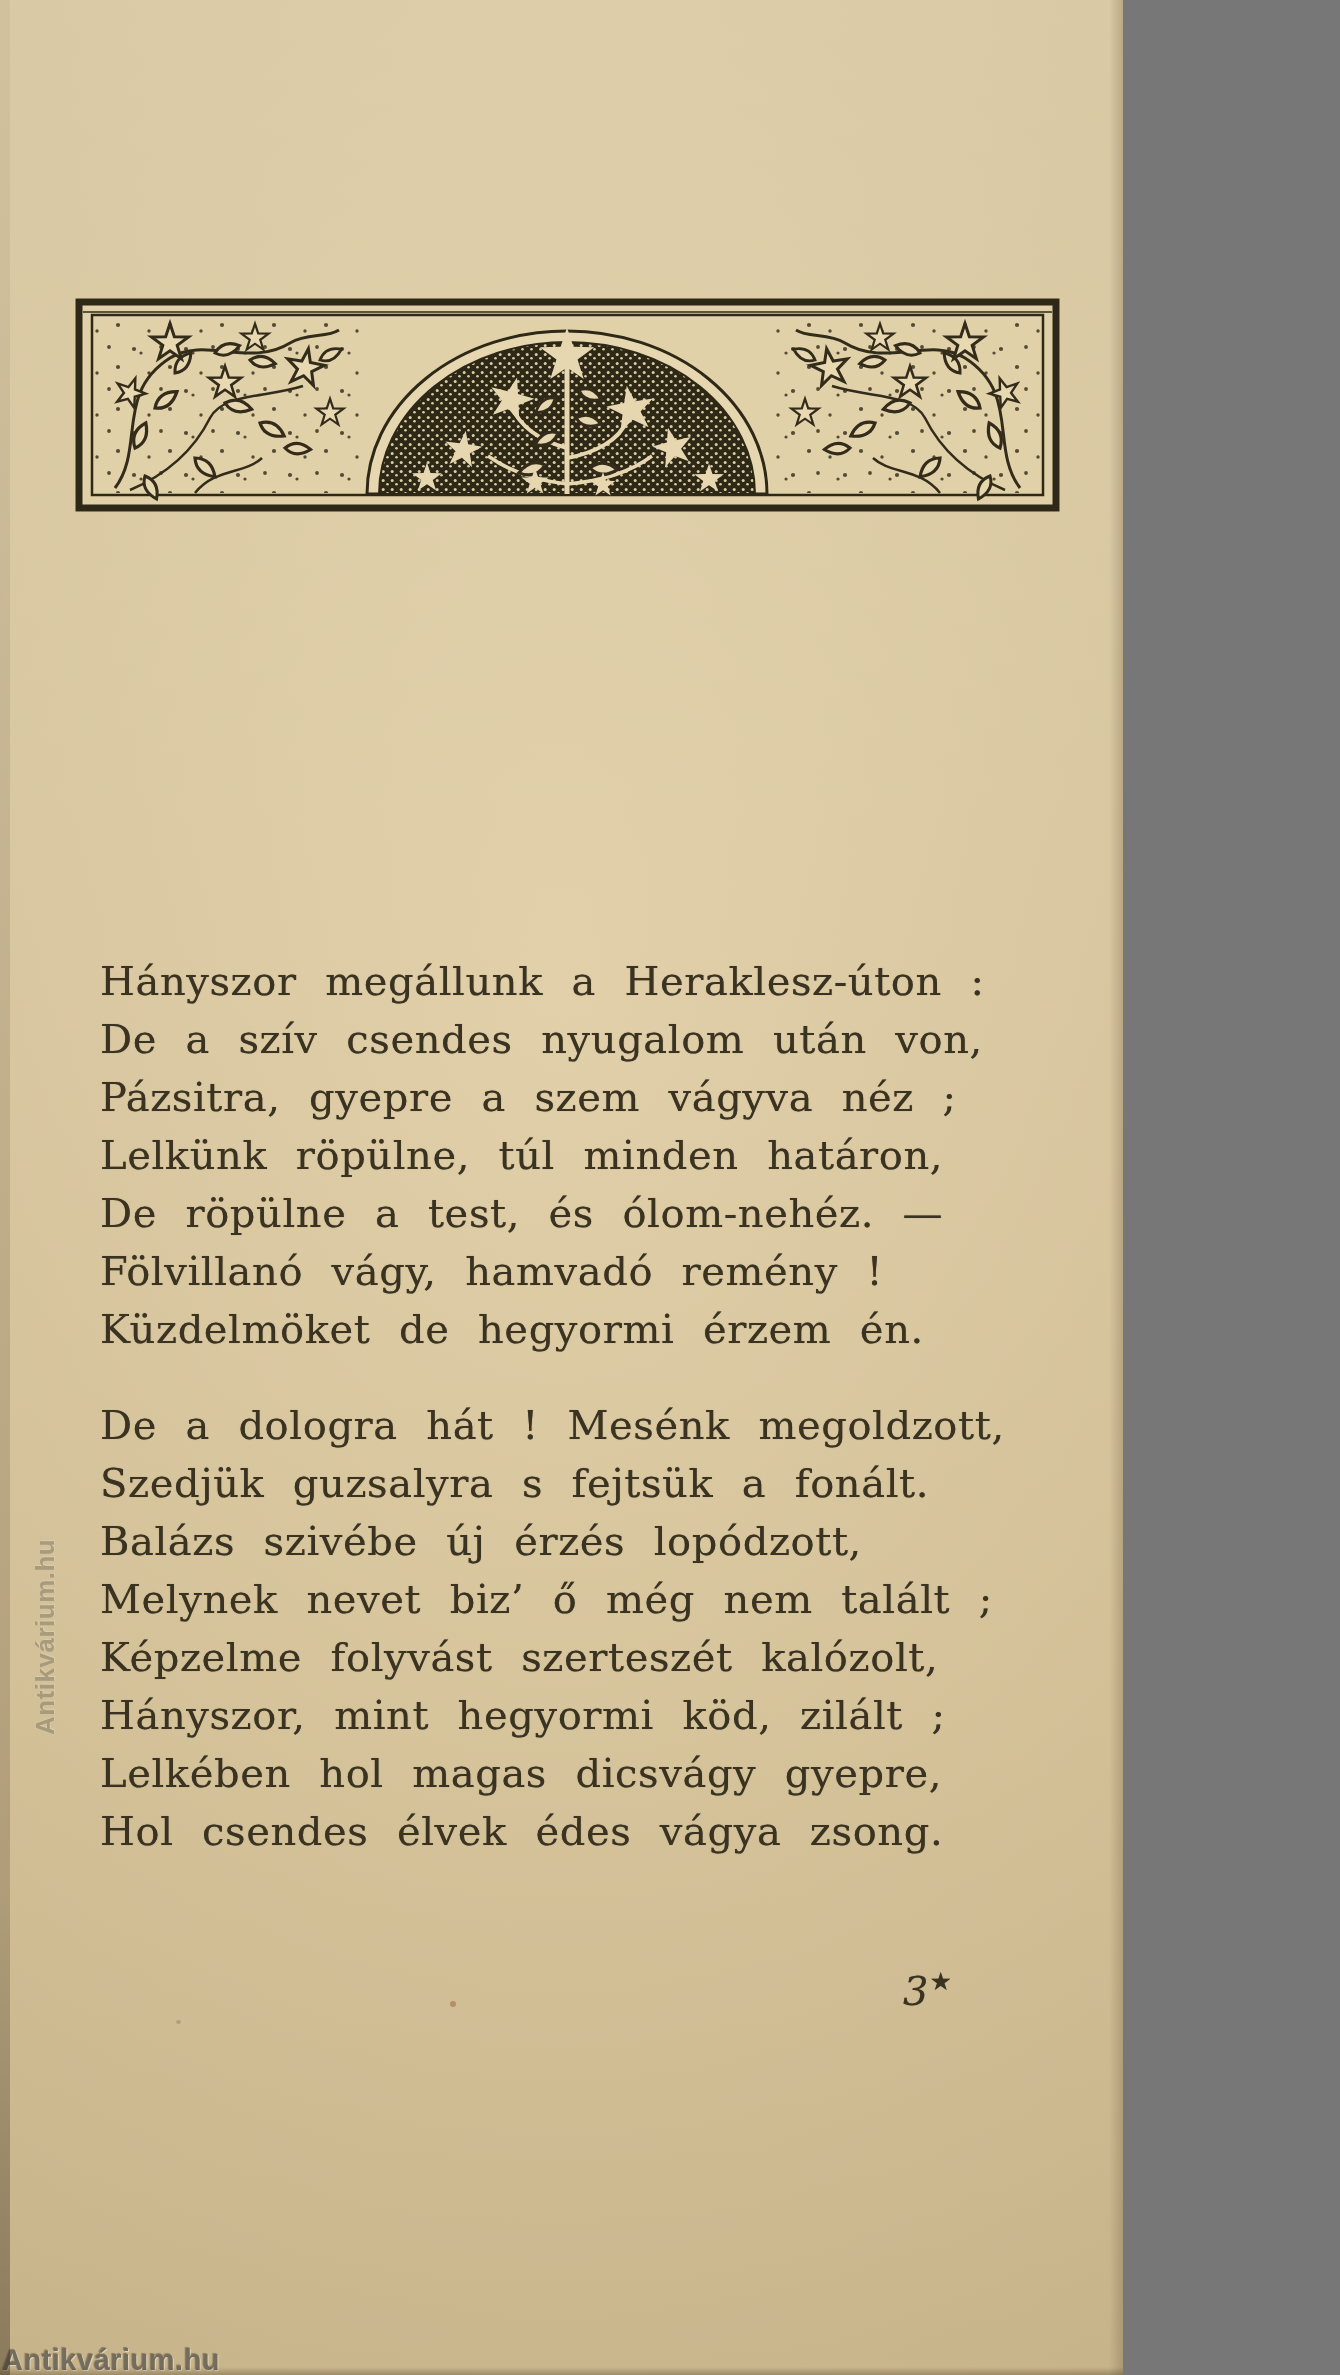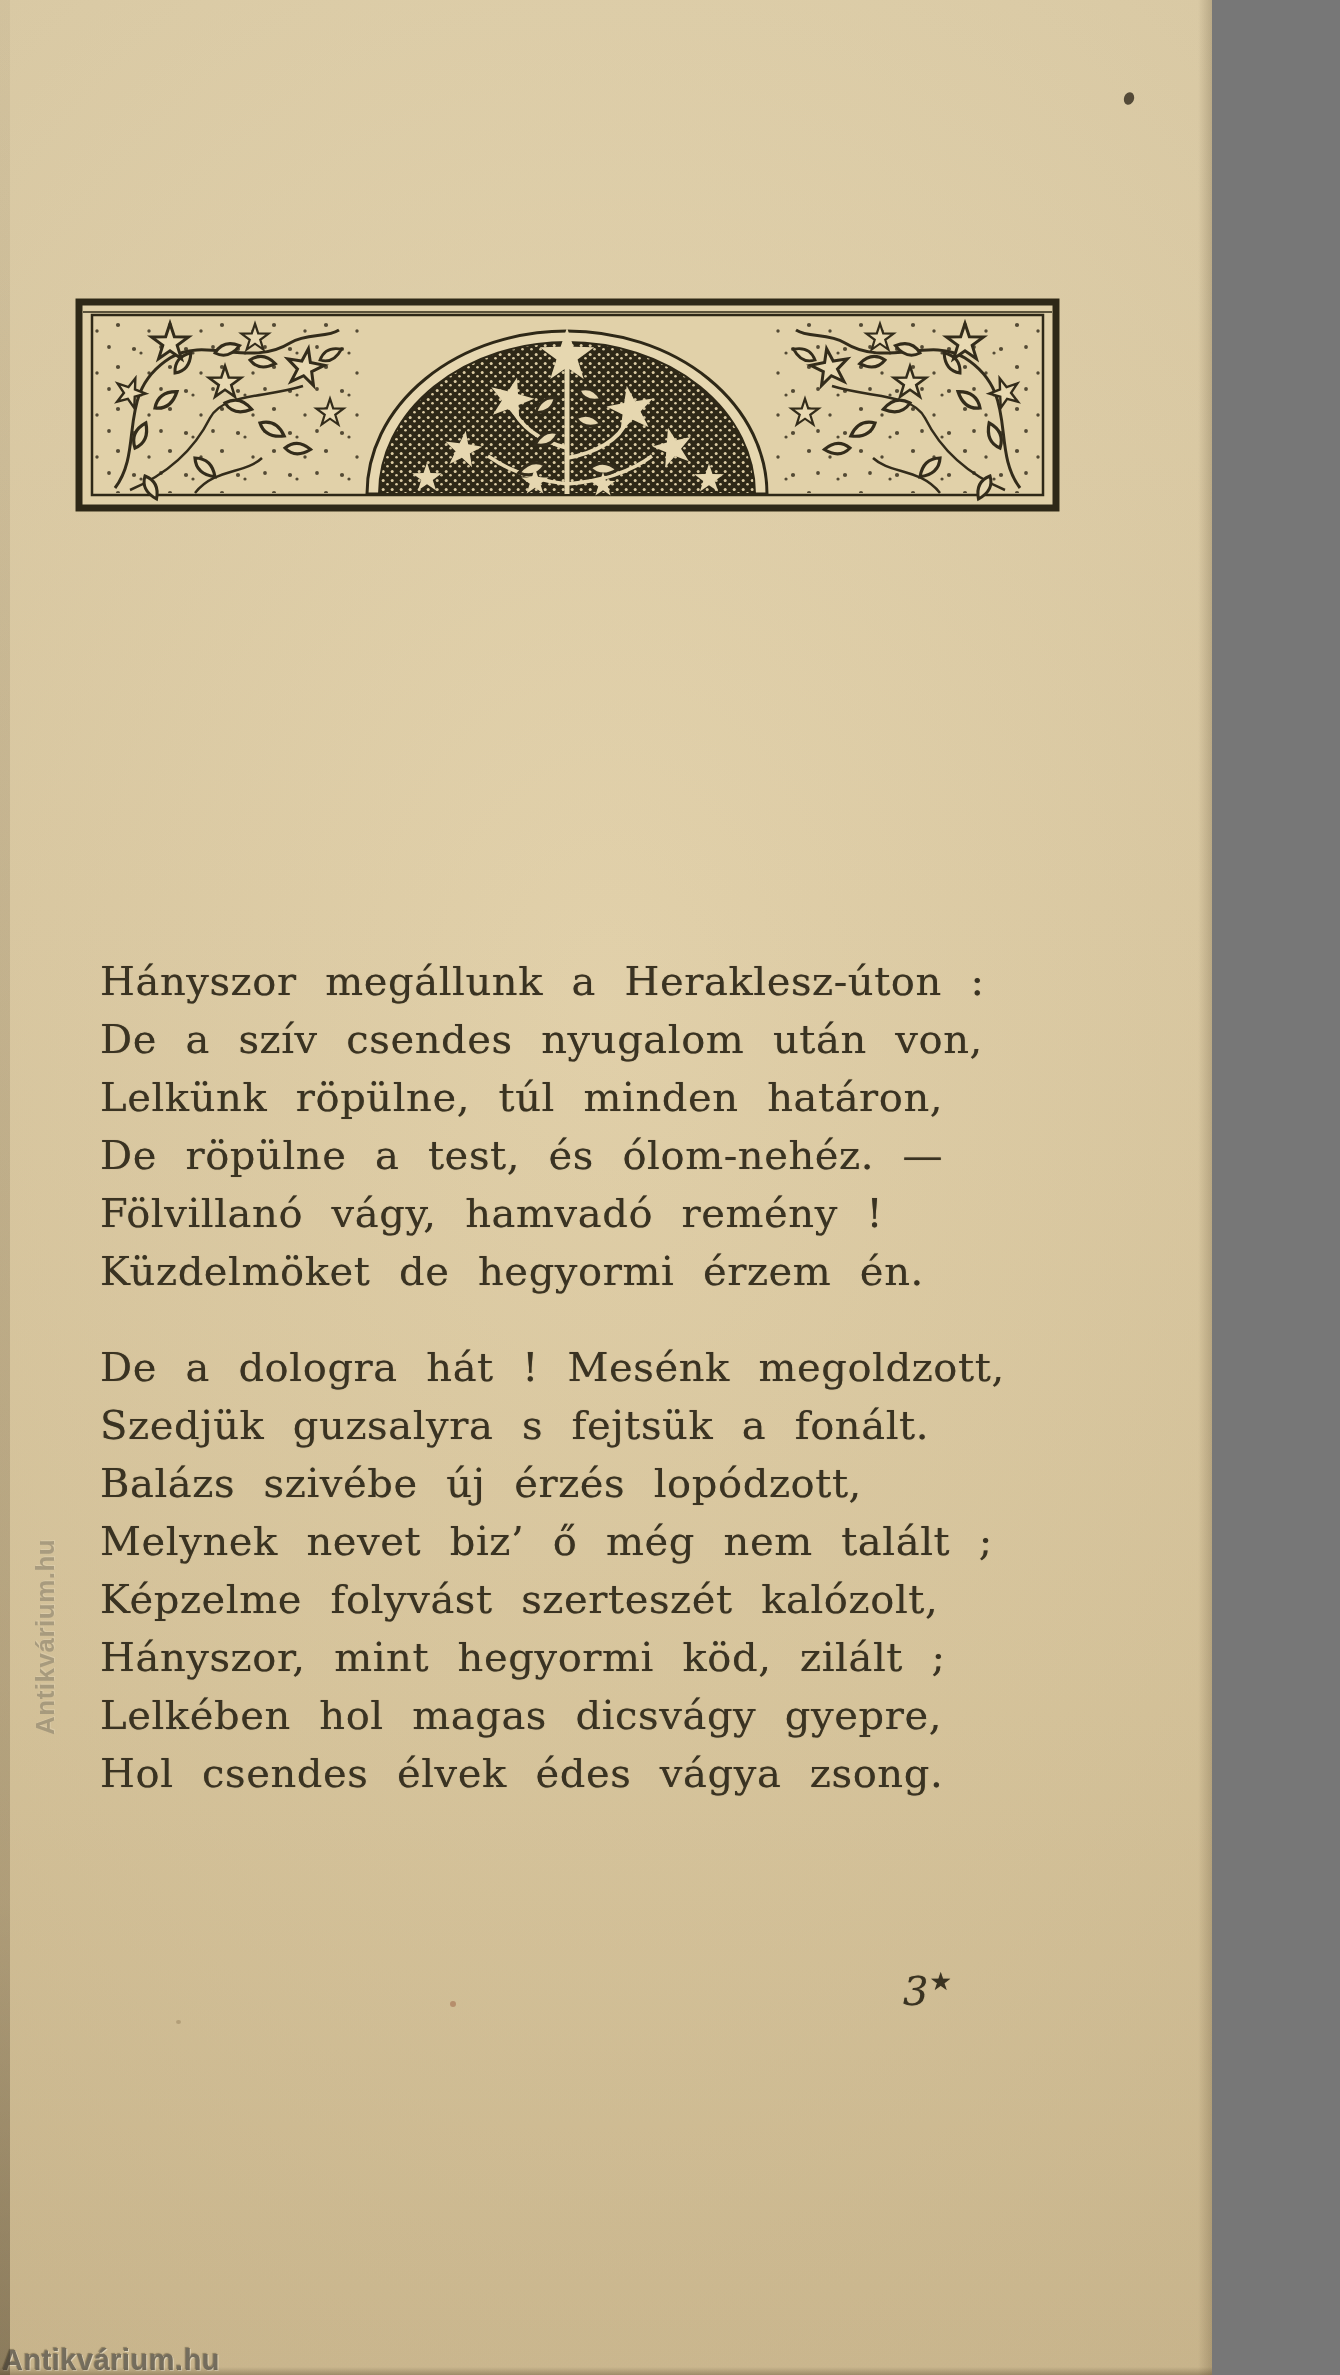--- a/index.html
+++ b/index.html
@@ -1,18 +1,18 @@
 <!DOCTYPE html>
 <html><head>
 <meta charset="utf-8">
 <style>
   html,body{margin:0;padding:0;background:#777;}
   .page{
     position:relative;
-    width:1212px;height:2375px;
+    width:1123px;height:2375px;
     overflow:hidden;
     background:
       radial-gradient(ellipse 120% 90% at 50% 42%, rgba(255,248,225,0.10), rgba(92,72,38,0.14) 100%),
       linear-gradient(180deg, #e4d4ae 0%, #decca4 38%, #dac79d 72%, #d3bf95 100%);
     font-family:"DejaVu Serif","Liberation Serif",serif;
   }
   
   .edge-left{position:absolute;left:0;top:0;width:10px;height:100%;
     background:linear-gradient(180deg, rgba(70,55,30,0.05), rgba(60,45,25,0.22) 80%, rgba(40,30,15,0.38));}
   .edge-right{position:absolute;right:0;top:0;width:14px;height:100%;
@@ -143,20 +143,21 @@
       <use href="#star5" transform="translate(634,181) scale(1.2)" fill="#e6d7b0"></use>
       <use href="#star5" transform="translate(460,184) scale(1.1)" fill="#e6d7b0"></use>
       <use href="#star5" transform="translate(528,187) scale(1.0)" fill="#e6d7b0"></use>
     </g>
   </svg>
 
   <div class="poem">
     <div class="stanza">
       <div class="poem-line">Hányszor megállunk a Heraklesz-úton :</div>
       <div class="poem-line">De a szív csendes nyugalom után von,</div>
+      <div class="poem-line">Pázsitra, gyepre a szem vágyva néz ;</div>
       <div class="poem-line">Lelkünk röpülne, túl minden határon,</div>
       <div class="poem-line">De röpülne a test, és ólom-nehéz. —</div>
       <div class="poem-line">Fölvillanó vágy, hamvadó remény !</div>
       <div class="poem-line">Küzdelmöket de hegyormi érzem én.</div>
     </div>
     <div class="stanza stanza-2">
       <div class="poem-line">De a dologra hát ! Mesénk megoldzott,</div>
       <div class="poem-line">Szedjük guzsalyra s fejtsük a fonált.</div>
       <div class="poem-line">Balázs szivébe új érzés lopódzott,</div>
       <div class="poem-line">Melynek nevet biz’ ő még nem talált ;</div>

